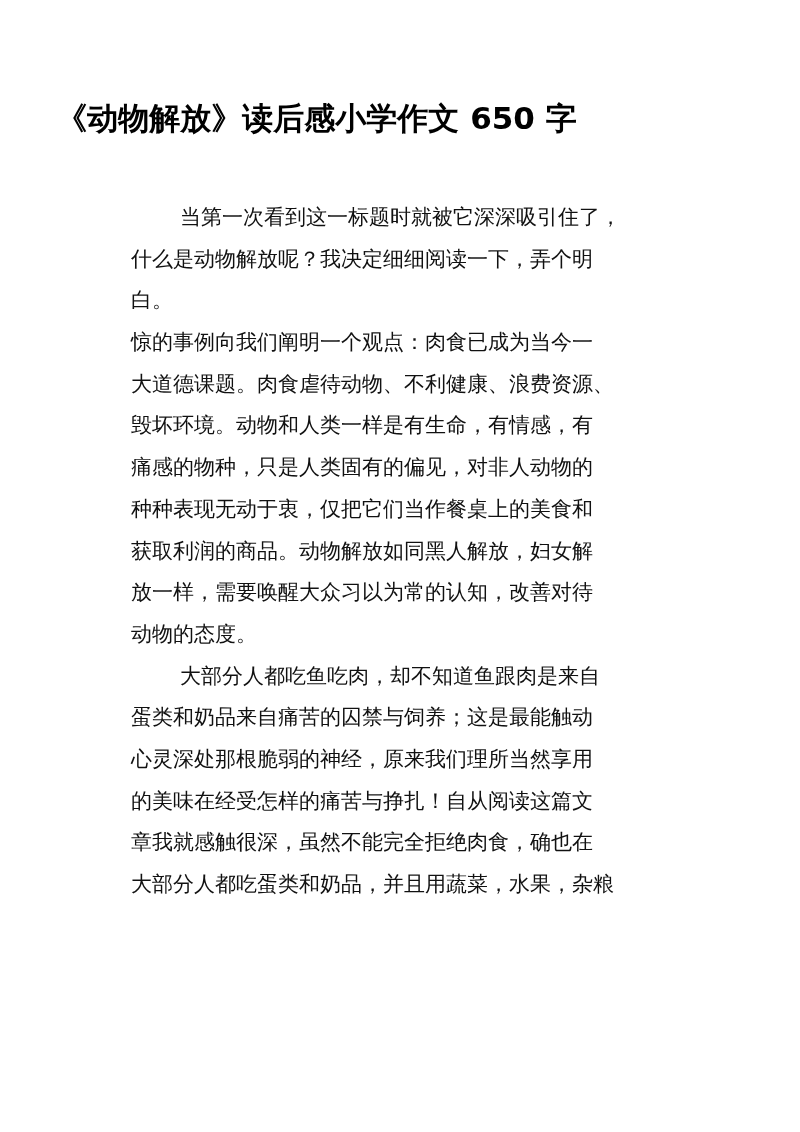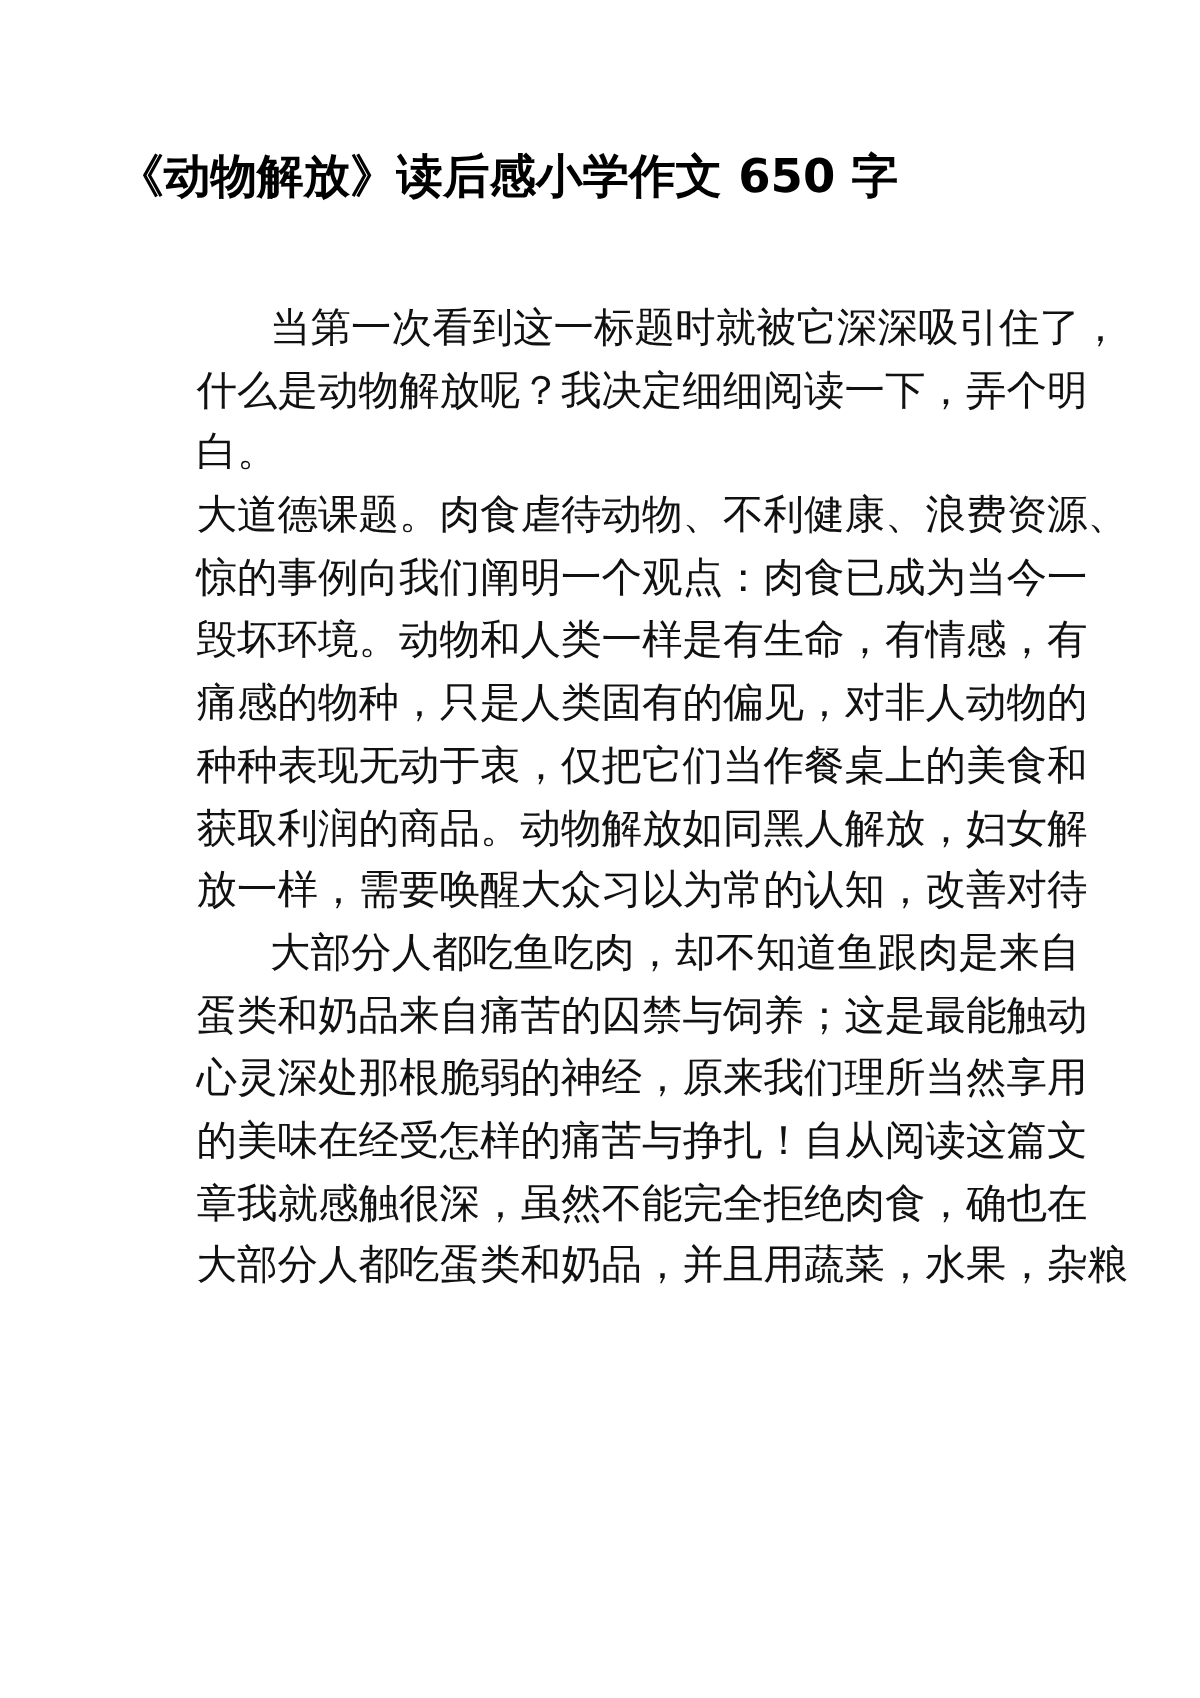--- a/index.html
+++ b/index.html
@@ -26,29 +26,28 @@
       left: 0;
       top: 96px;
       width: 633px;
       text-align: center;
       font-family: "DejaVu Sans", "Liberation Sans", sans-serif;
       font-weight: bold;
       font-size: 31px;
       line-height: 44px;
       letter-spacing: 0px;
       color: #000000;
-      padding-left: 22px;
     }
     .body-text {
       position: absolute;
       left: 131px;
       top: 198px;
       width: 540px;
-      font-family: Liberation Serif, serif;
-      font-size: 27px;
+      font-family: Liberation Mono, monospace;
+      font-size: 21px;
       color: #111111;
     }
     .line {
       display: block;
       height: 41.7px;
       line-height: 41.7px;
       white-space: nowrap;
       overflow: visible;
     }
     .indent {
@@ -61,27 +60,28 @@
 <div class="page">
   <h1 class="title" style="margin:0;">《动物解放》读后感小学作文 650 字</h1>
 
   <div class="body-text">
     <div>
       <span class="line indent">当第一次看到这一标题时就被它深深吸引住了，</span>
       <span class="line">什么是动物解放呢？我决定细细阅读一下，弄个明</span>
       <span class="line">白。</span>
     </div>
     <div>
+      <span class="line">惊的事例向我们阐明一个观点：肉食已成为当今一</span>
       <span class="line">大道德课题。肉食虐待动物、不利健康、浪费资源、</span>
-      <span class="line">惊的事例向我们阐明一个观点：肉食已成为当今一</span>
       <span class="line">毁坏环境。动物和人类一样是有生命，有情感，有</span>
       <span class="line">痛感的物种，只是人类固有的偏见，对非人动物的</span>
       <span class="line">种种表现无动于衷，仅把它们当作餐桌上的美食和</span>
       <span class="line">获取利润的商品。动物解放如同黑人解放，妇女解</span>
       <span class="line">放一样，需要唤醒大众习以为常的认知，改善对待</span>
+      <span class="line">动物的态度。</span>
     </div>
     <div>
       <span class="line indent">大部分人都吃鱼吃肉，却不知道鱼跟肉是来自</span>
       <span class="line">蛋类和奶品来自痛苦的囚禁与饲养；这是最能触动</span>
       <span class="line">心灵深处那根脆弱的神经，原来我们理所当然享用</span>
       <span class="line">的美味在经受怎样的痛苦与挣扎！自从阅读这篇文</span>
       <span class="line">章我就感触很深，虽然不能完全拒绝肉食，确也在</span>
       <span class="line">大部分人都吃蛋类和奶品，并且用蔬菜，水果，杂粮</span>
     </div>
   </div>

